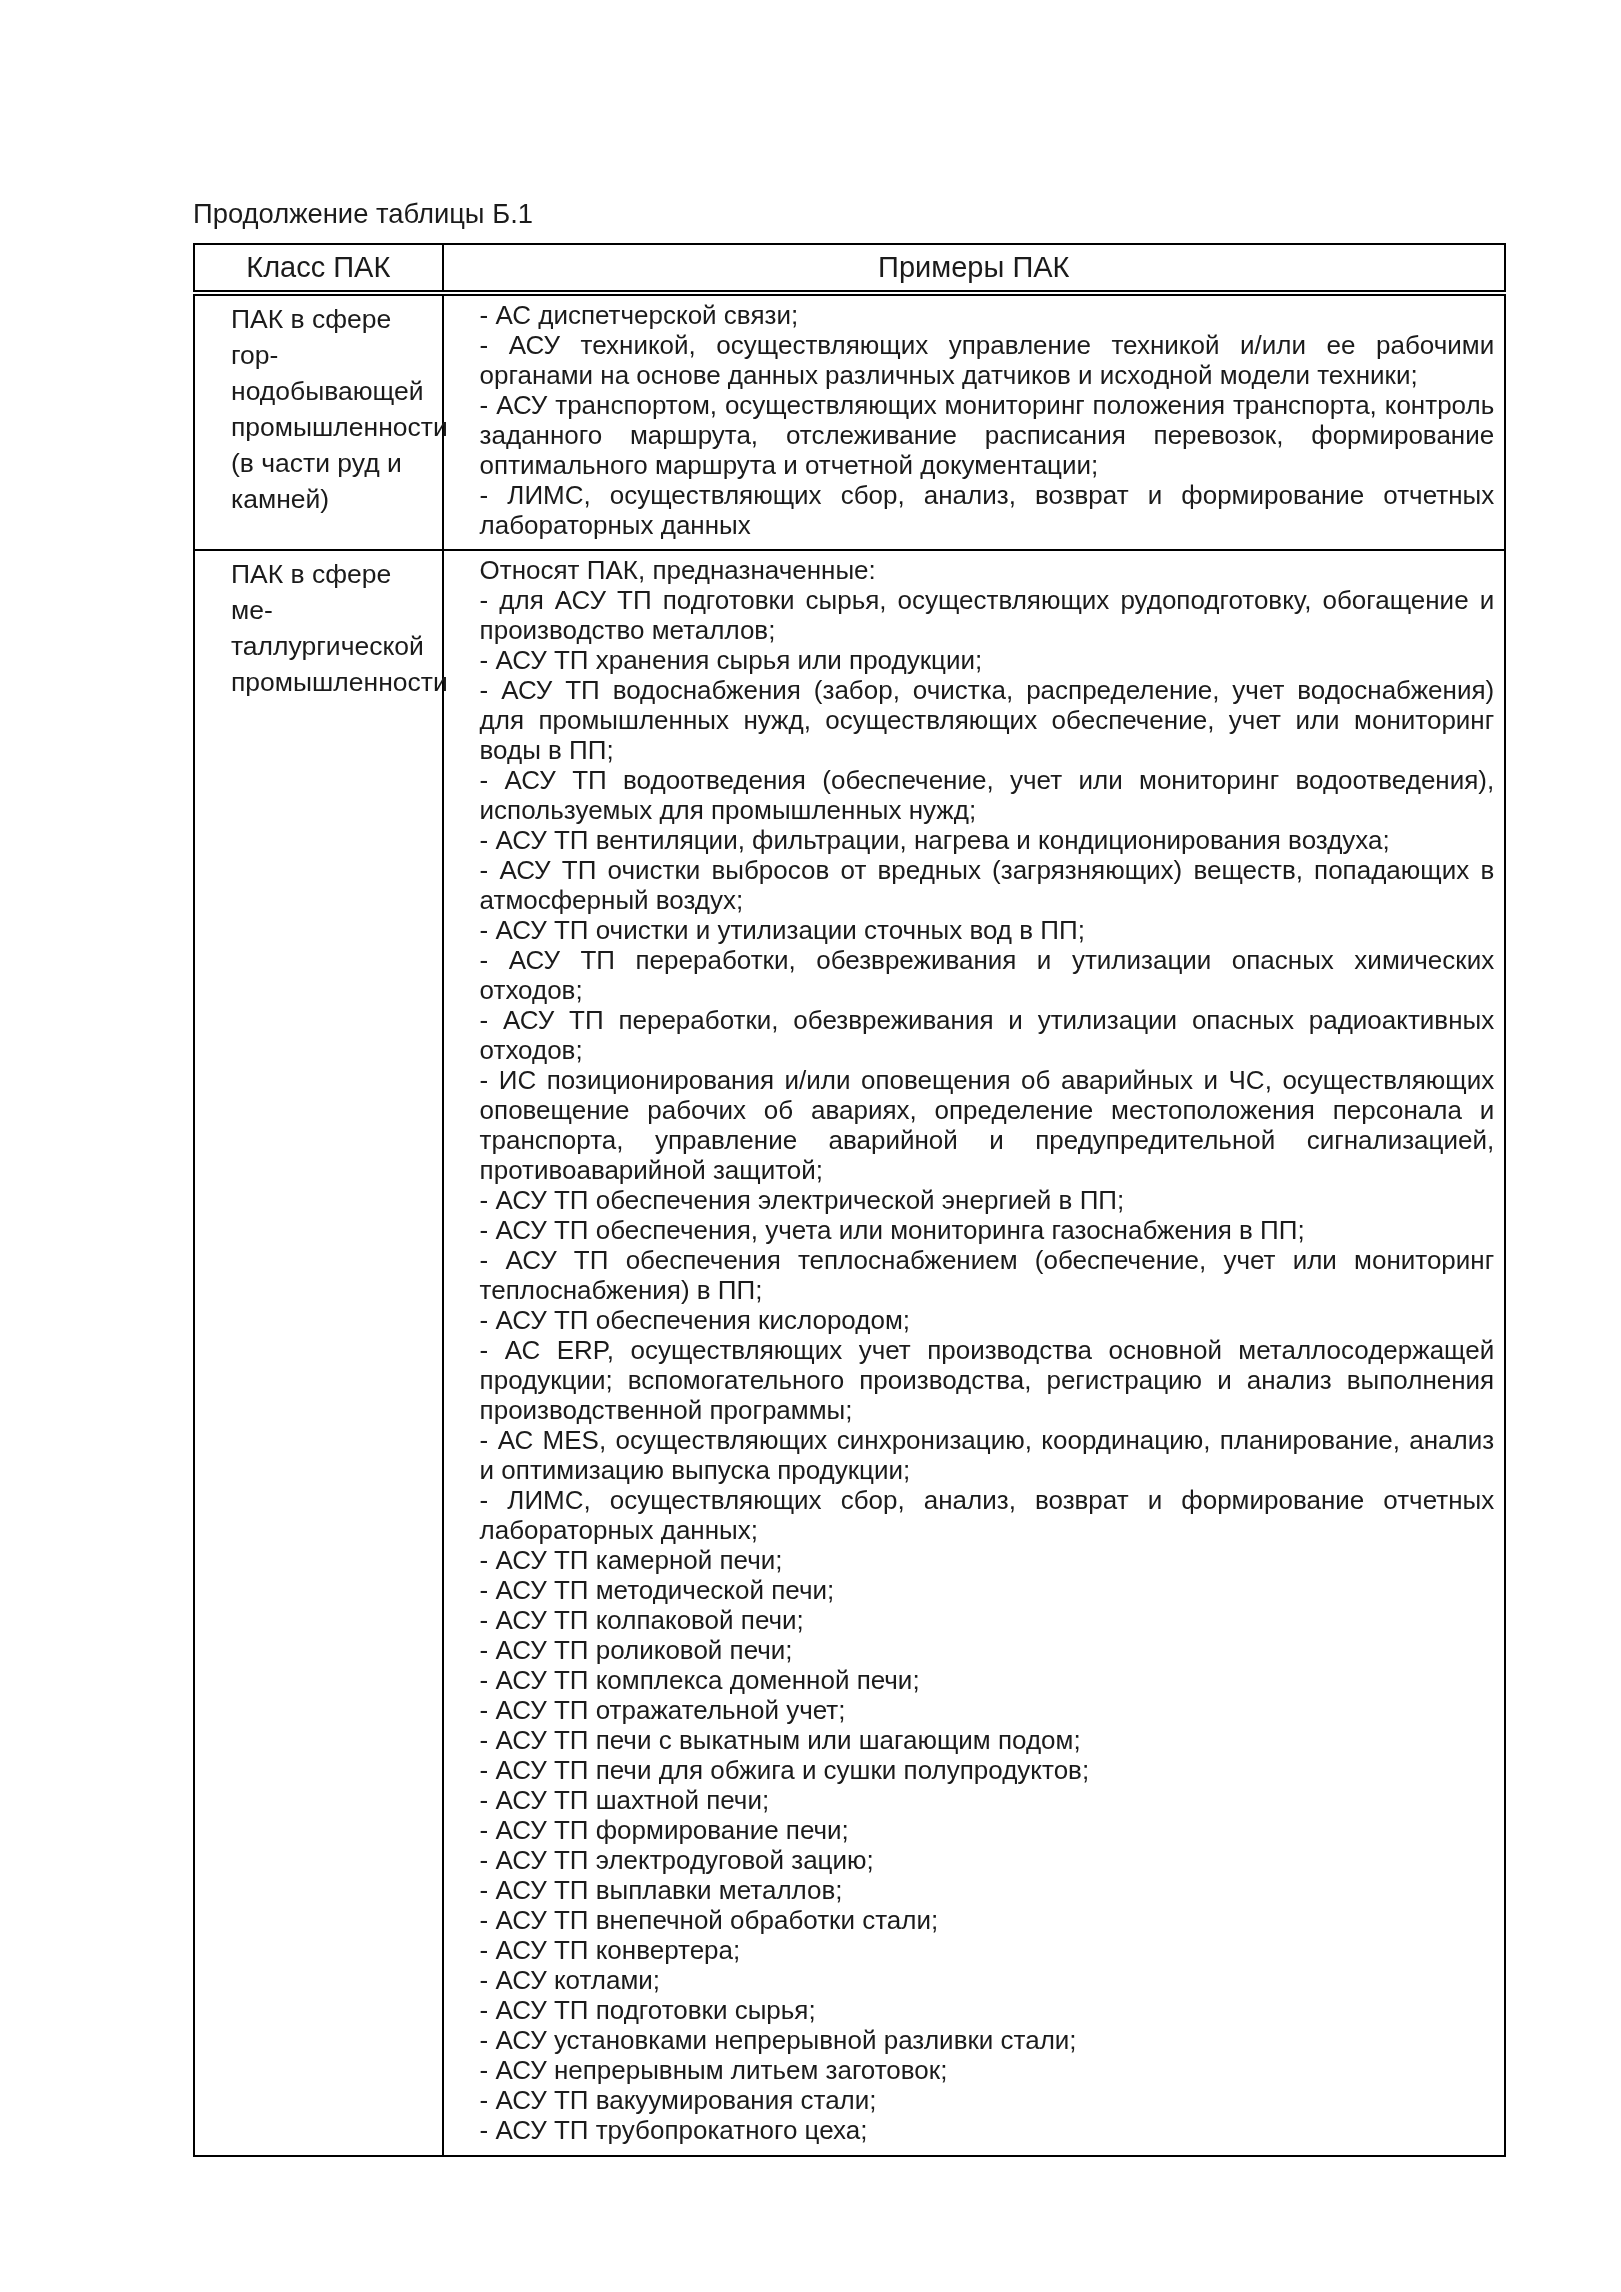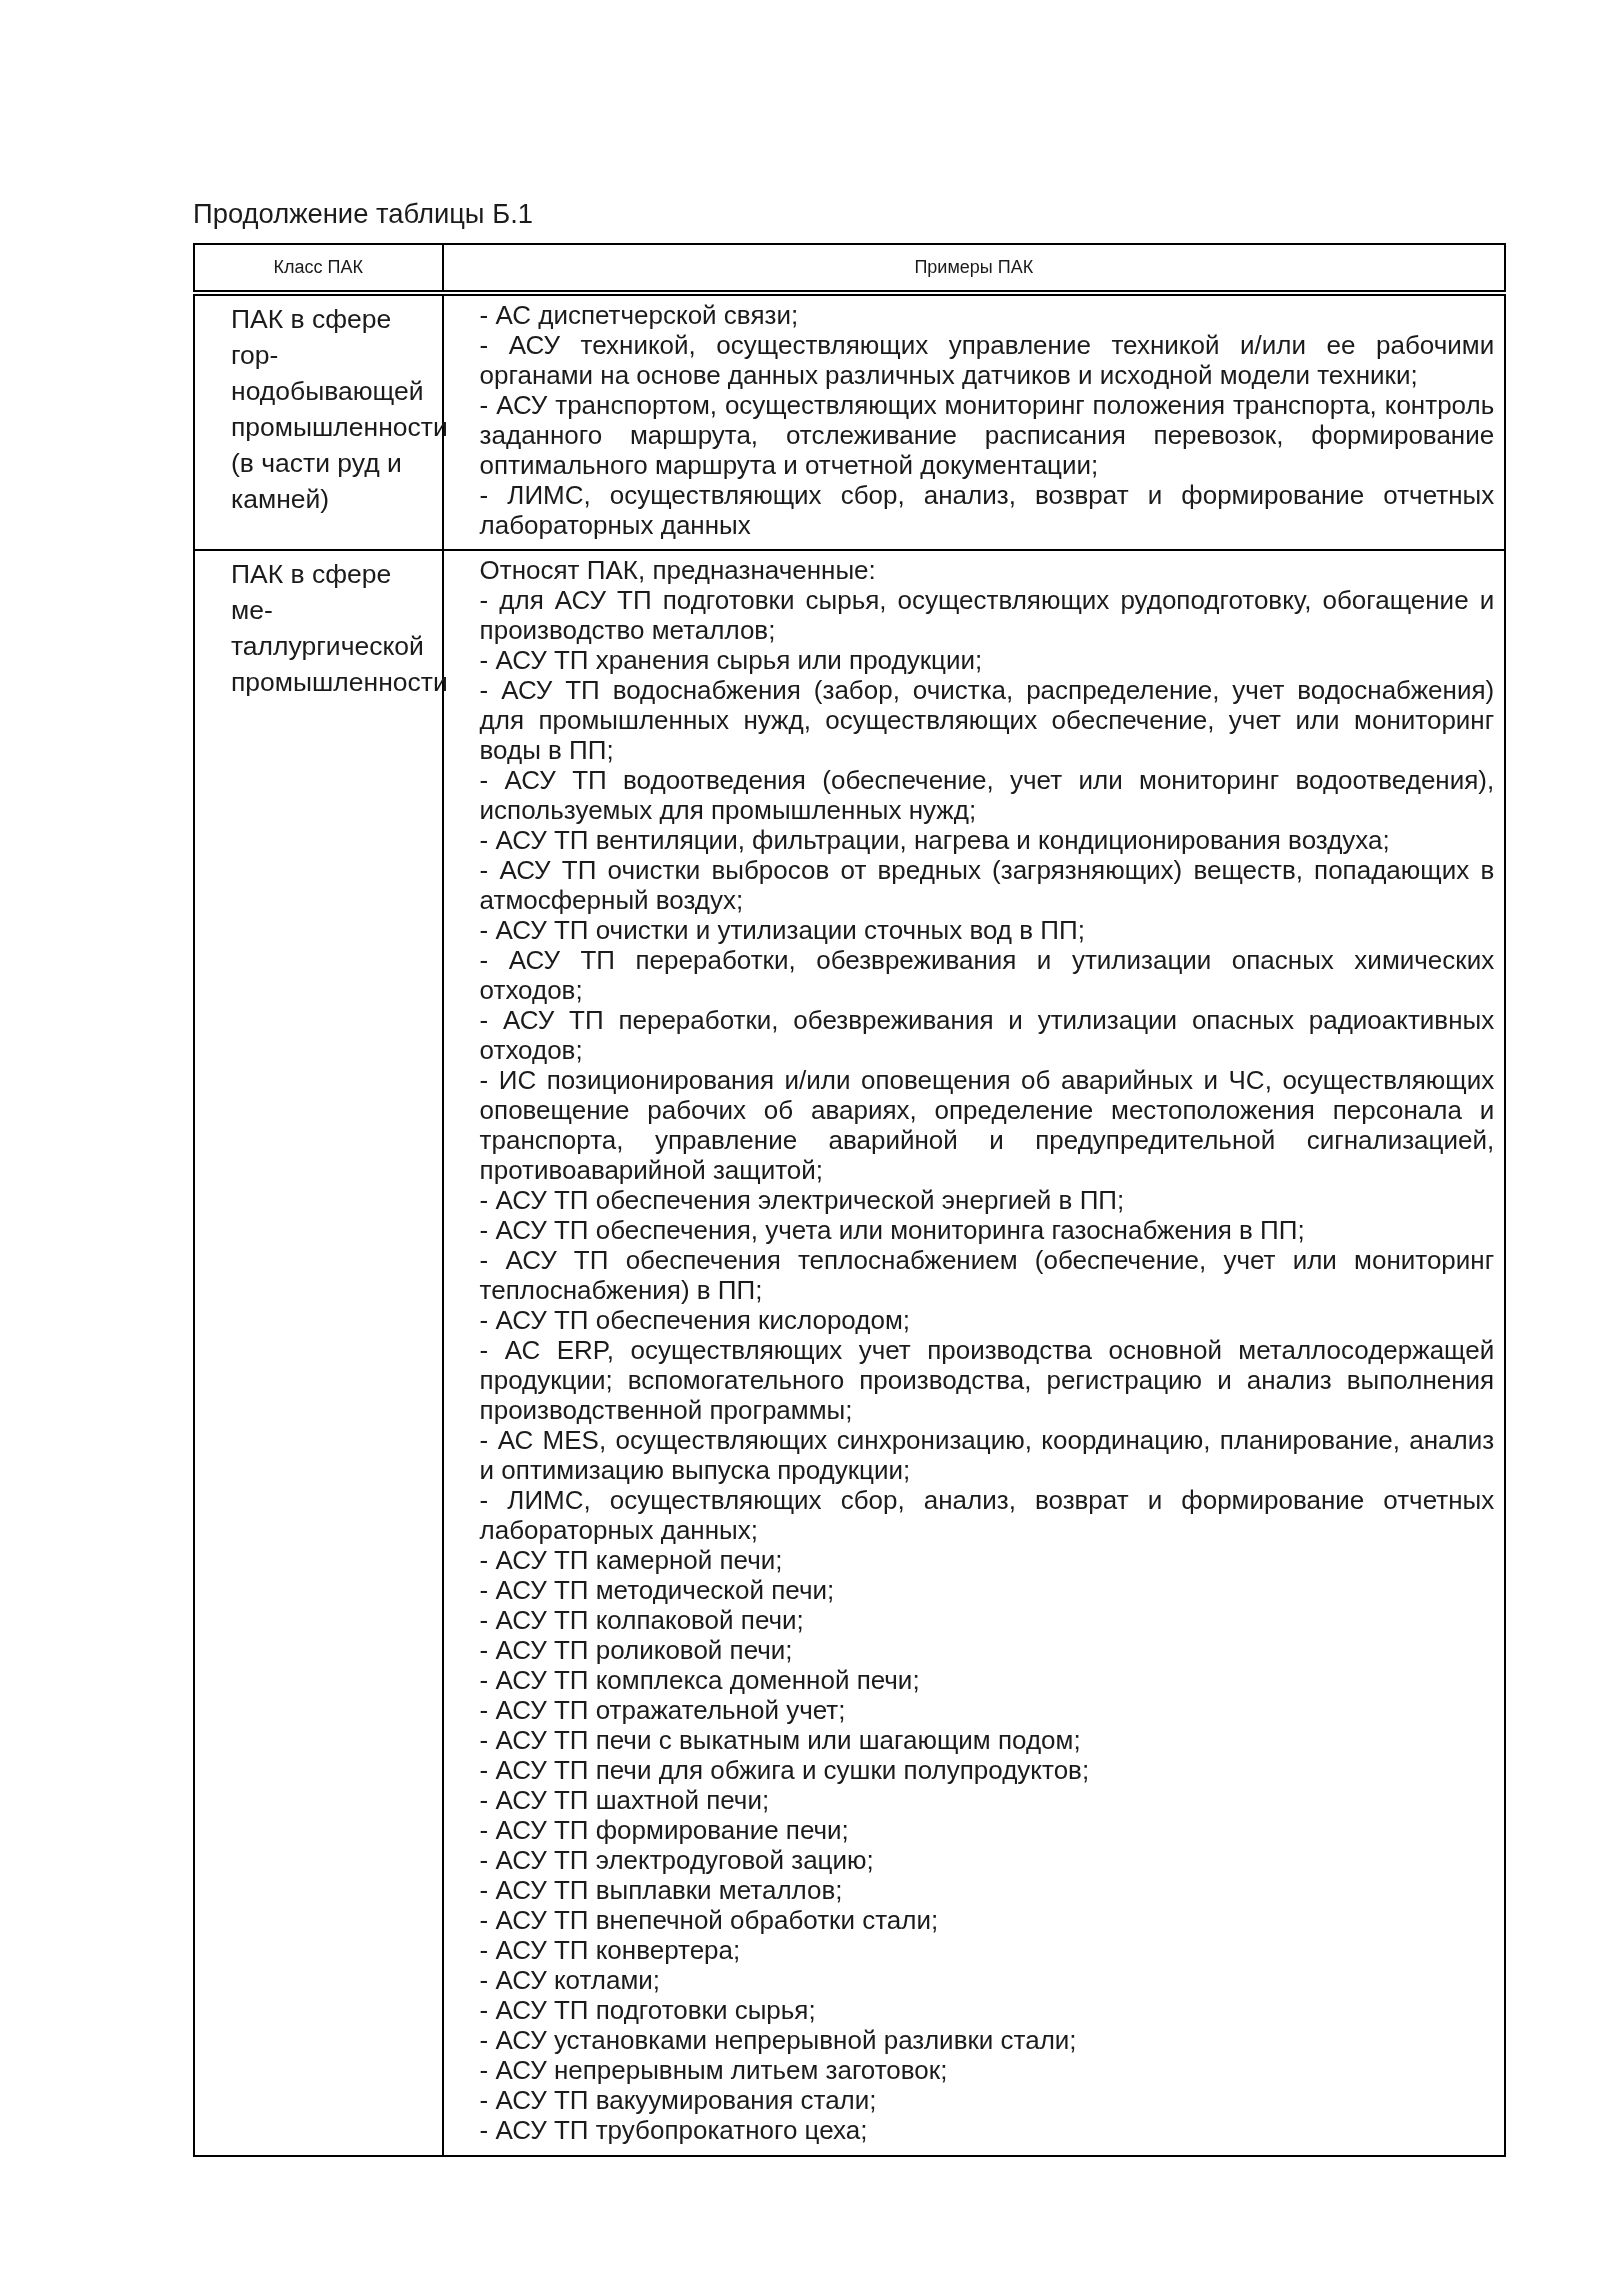--- a/index.html
+++ b/index.html
@@ -32,21 +32,21 @@
     table-layout: fixed;
     border: 2.9px solid #000;
   }
   .gost-table th, .gost-table td {
     border: 2px solid #000;
     padding-left: 36px;
   }
   .gost-table thead th {
     border-bottom: 6.9px double #000;
     height: 41px;
-    font-size: 18px;
+    font-size: 29px;
     font-weight: 400;
     text-align: center;
     vertical-align: middle;
     padding: 2px 7.8px;
   }
   .col-class { width: 231px; }
   .cell-class {
     vertical-align: top;
     font-size: 26.5px;
     line-height: 36px;

